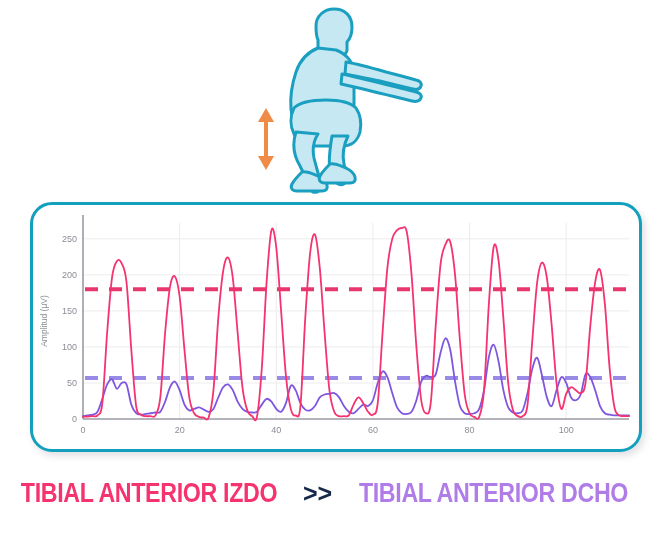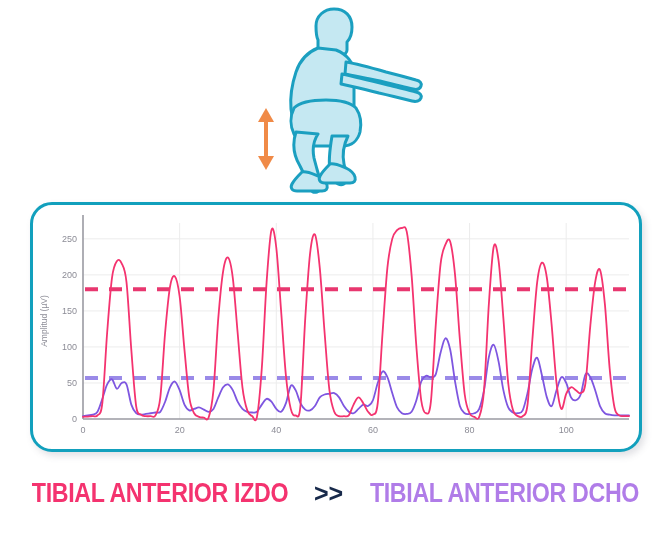--- a/index.html
+++ b/index.html
@@ -21,21 +21,20 @@
     width:612px;height:250px;
     background:#ffffff;
     border:3px solid #12a0bd;
     border-radius:22px;
     box-sizing:border-box;
     box-shadow:3px 4px 7px rgba(90,90,110,0.18);
   }
   #chart-svg{display:block;}
   #caption{
     position:absolute;left:0;top:478px;width:672px;
-    text-align:center;
     white-space:nowrap;
   }
   .cap-word{
     font-family:"Liberation Sans Narrow","Liberation Sans",sans-serif;
     font-weight:bold;
     font-size:27px;
     letter-spacing:-0.4px;
     transform:scaleX(0.86);
     display:inline-block;
     transform-origin:center;

